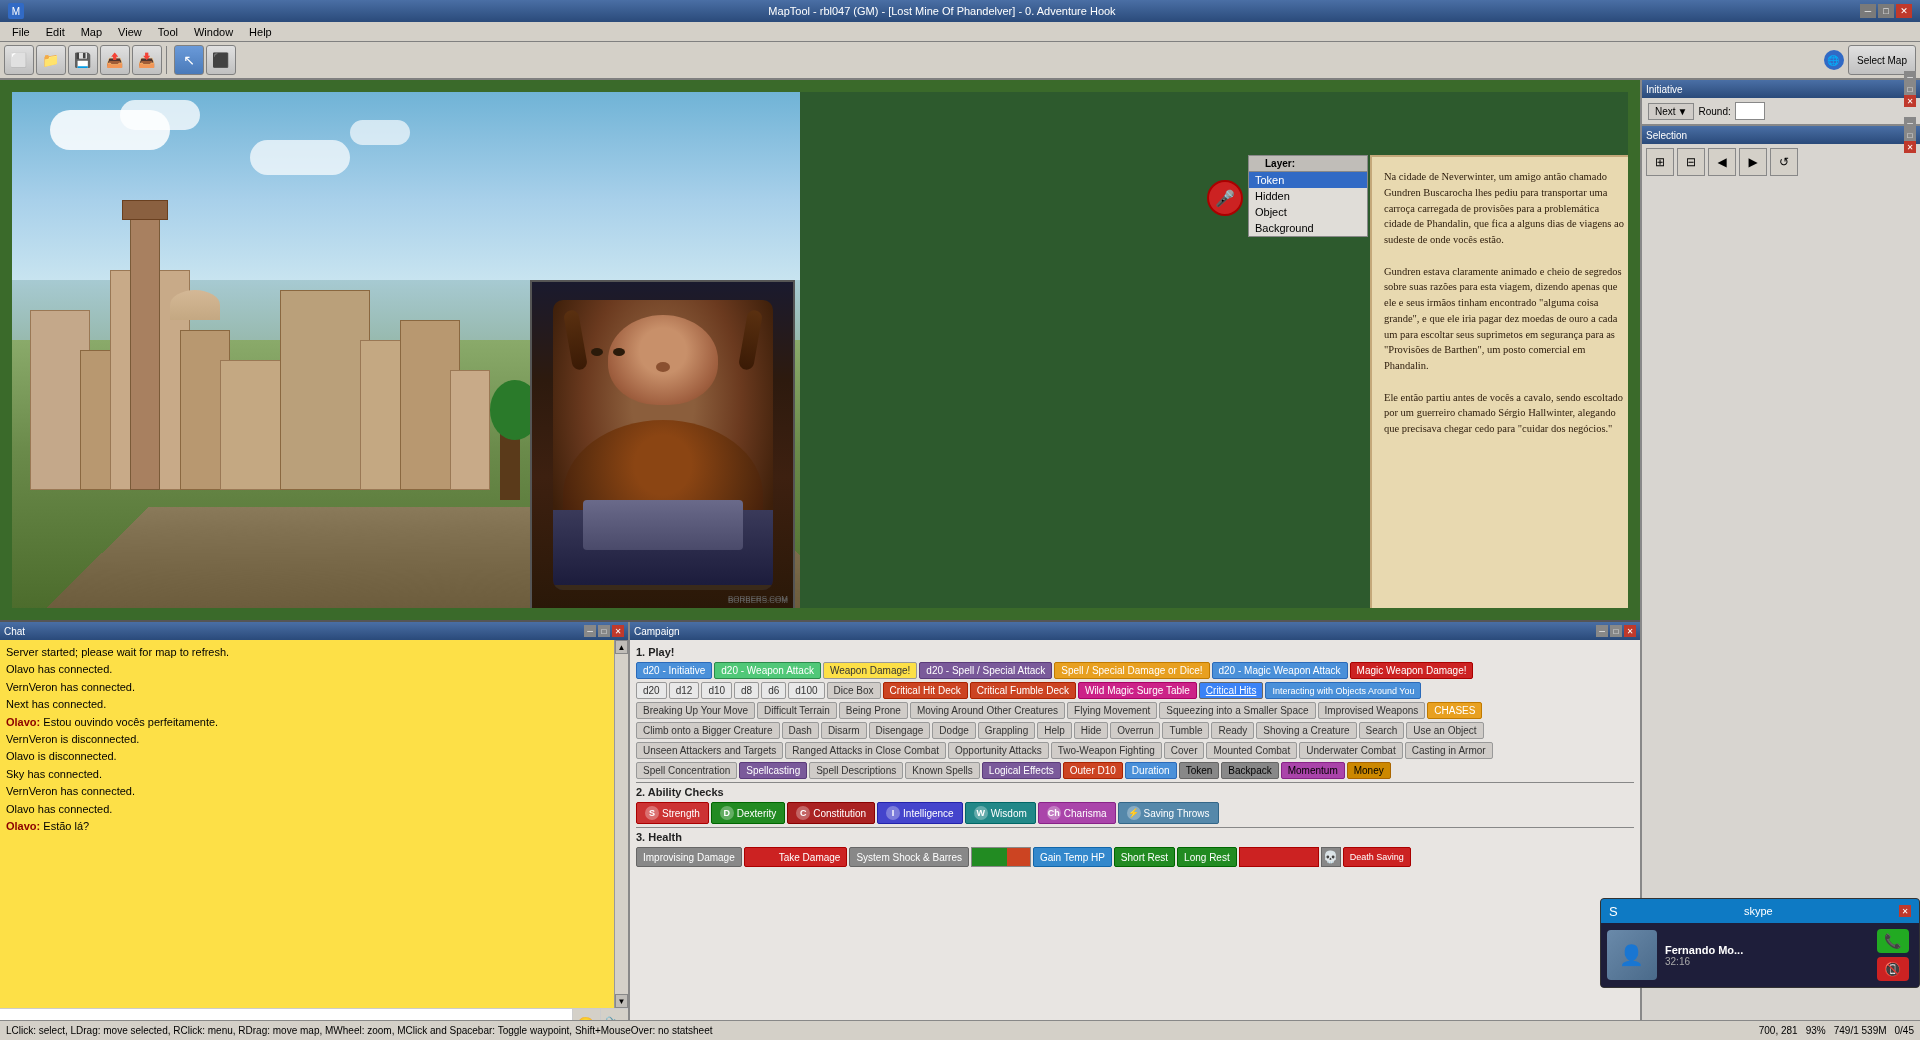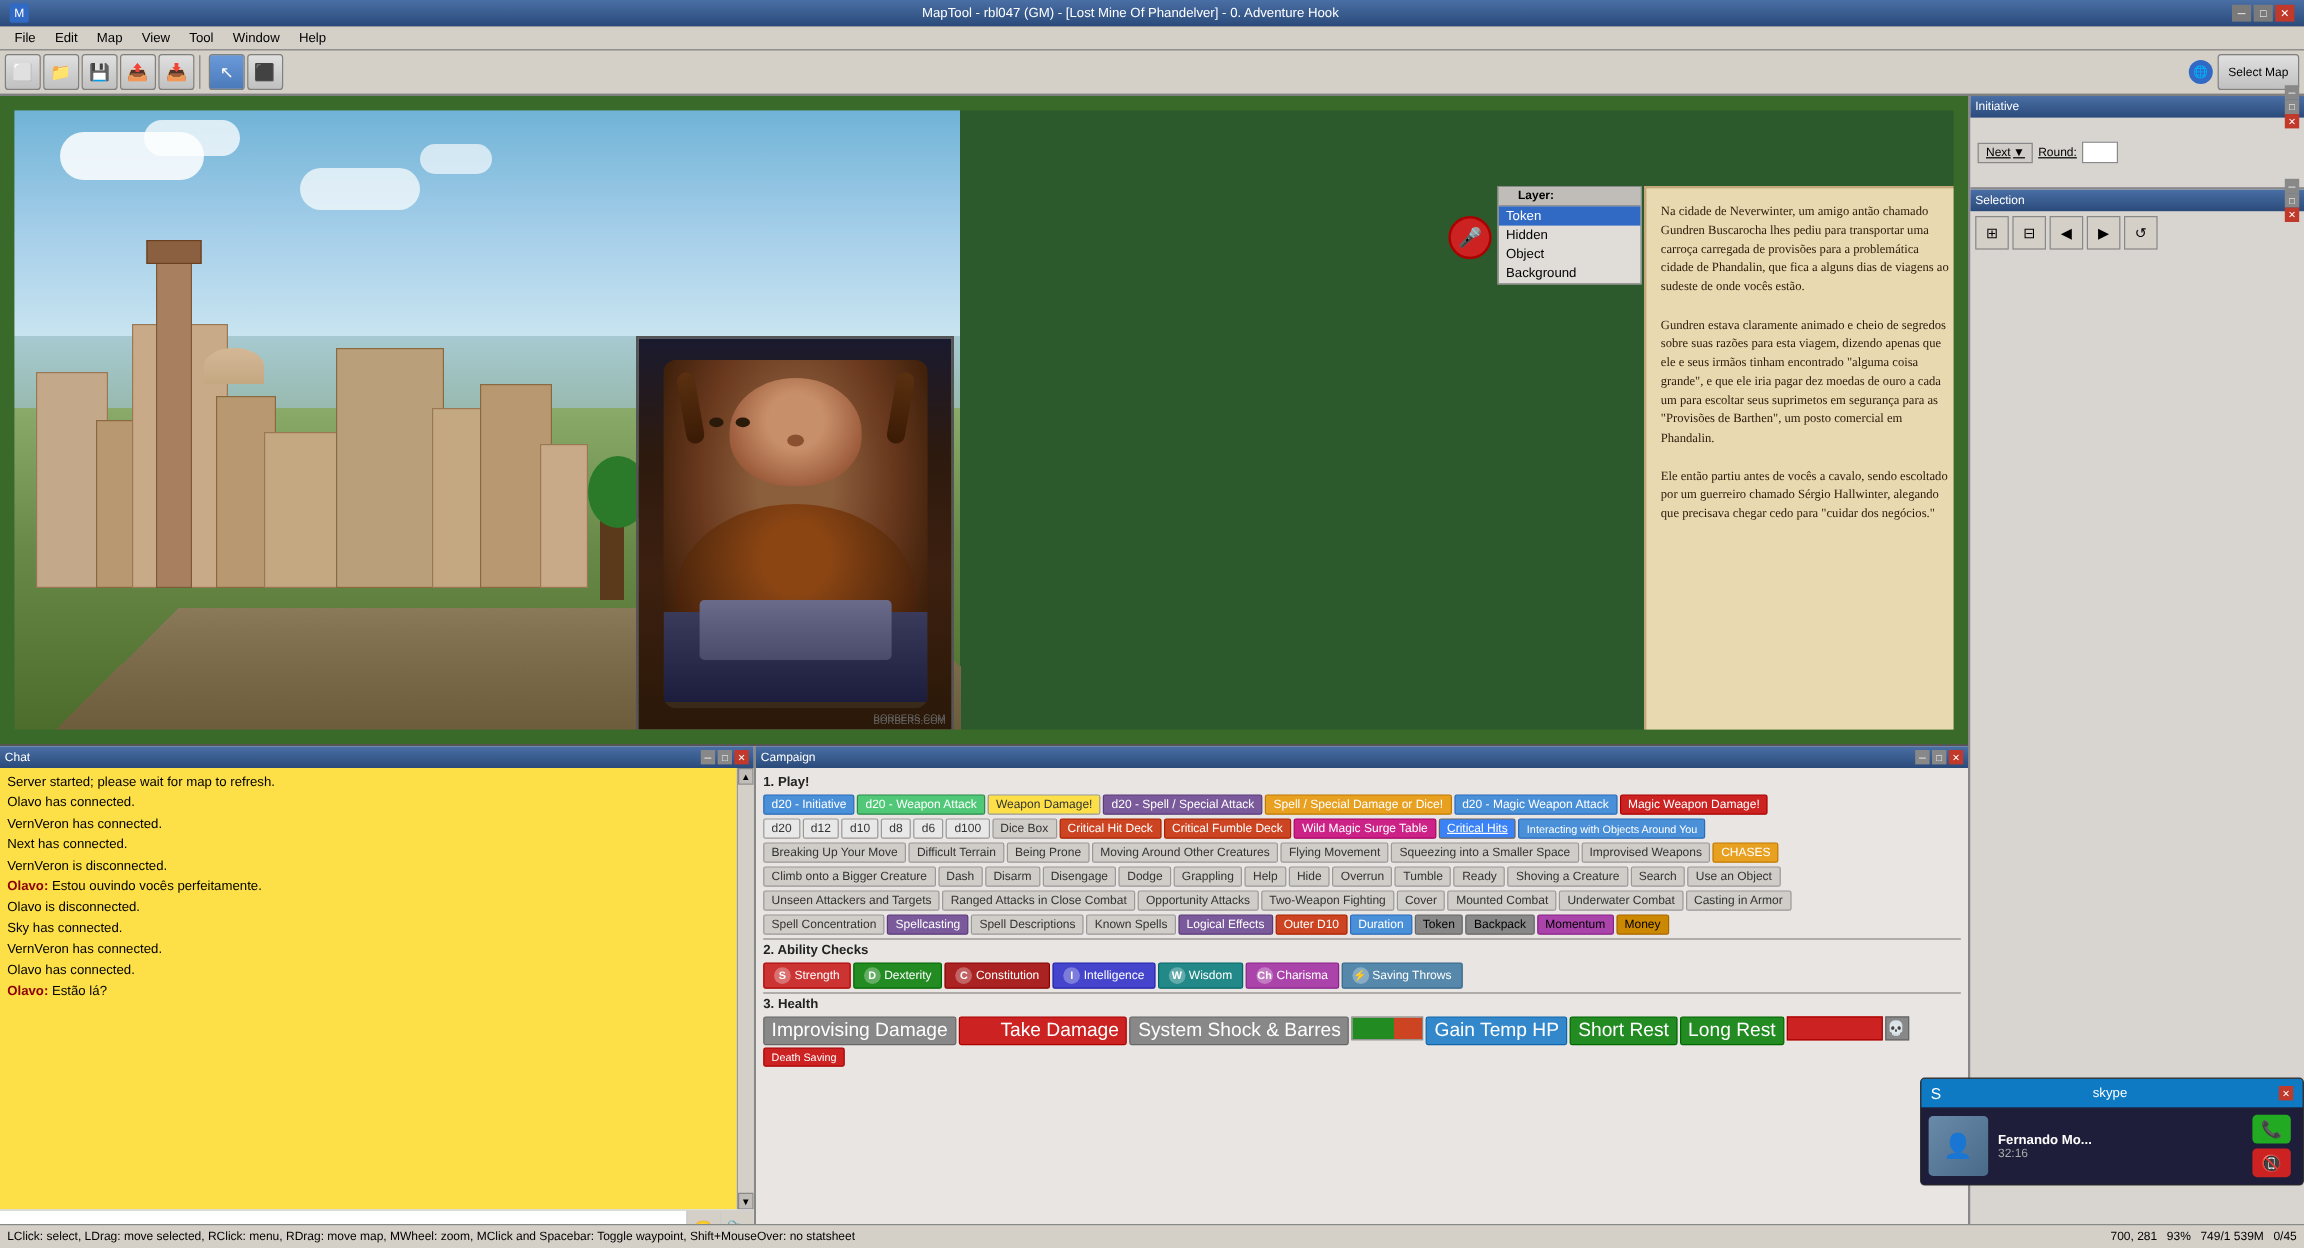--- a/index.html
+++ b/index.html
@@ -381,21 +381,21 @@
     .btn-wis { background: #228888; border-color: #006666; }
     .btn-cha { background: #aa44aa; border-color: #882288; }
     .btn-save { background: #5588aa; border-color: #336688; }
 
     
     .health-btn {
       padding: 2px 6px;
       border: 1px solid #888;
       border-radius: 2px;
       cursor: pointer;
-      font-size: 16px;
+      font-size: 10px;
       color: white;
     }
     .btn-improv { background: #888; border-color: #666; }
     .btn-take { background: #cc2222; border-color: #aa0000; padding-left: 34px; }
     .btn-sys-shock { background: #888; border-color: #666; }
     .btn-gain-temp { background: #3388cc; border-color: #1166aa; }
     .btn-short-rest { background: #228b22; border-color: #006600; }
     .btn-long-rest { background: #228b22; border-color: #006600; }
     .btn-death { background: #cc2222; border-color: #aa0000; font-size: 9px; }
 
@@ -427,22 +427,21 @@
       display: flex;
       align-items: center;
       padding: 0 4px;
       font-size: 10px;
       justify-content: space-between;
     }
     .init-controls {
       display: flex;
       align-items: center;
       gap: 4px;
-      padding: 20px 6px;
-      text-decoration: underline;
+      padding: 4px 6px;
     }
     .init-next-btn {
       padding: 2px 6px;
       background: #d0ccc8;
       border: 1px solid #888;
       cursor: pointer;
       font-size: 10px;
       display: flex; align-items: center; gap: 2px;
     }
     .init-round {
@@ -695,22 +694,22 @@
             <div class="panel-ctrl-btn">□</div>
             <div class="panel-ctrl-btn" style="background:#c0392b;">✕</div>
           </div>
         </div>
         <div style="display:flex;flex:1;overflow:hidden;">
           <div class="chat-messages">
             <div class="chat-msg system">Server started; please wait for map to refresh.</div>
             <div class="chat-msg connect">Olavo has connected.</div>
             <div class="chat-msg connect">VernVeron has connected.</div>
             <div class="chat-msg connect">Next has connected.</div>
+            <div class="chat-msg speak"><span class="speaker">Olavo:</span>  Estou ouvindo vocês perfeitamente.</div>
             <div class="chat-msg connect">VernVeron is disconnected.</div>
-            <div class="chat-msg speak"><span class="speaker">Olavo:</span>  Estou ouvindo vocês perfeitamente.</div>
             <div class="chat-msg connect">Olavo is disconnected.</div>
             <div class="chat-msg connect">Sky has connected.</div>
             <div class="chat-msg connect">VernVeron has connected.</div>
             <div class="chat-msg connect">Olavo has connected.</div>
             <div class="chat-msg speak"><span class="speaker">Olavo:</span>  Estão lá?</div>
           </div>
           <div class="scrollbar-stub">
             <div class="scroll-up">▲</div>
             <div class="scroll-thumb"></div>
             <div class="scroll-down">▼</div>

